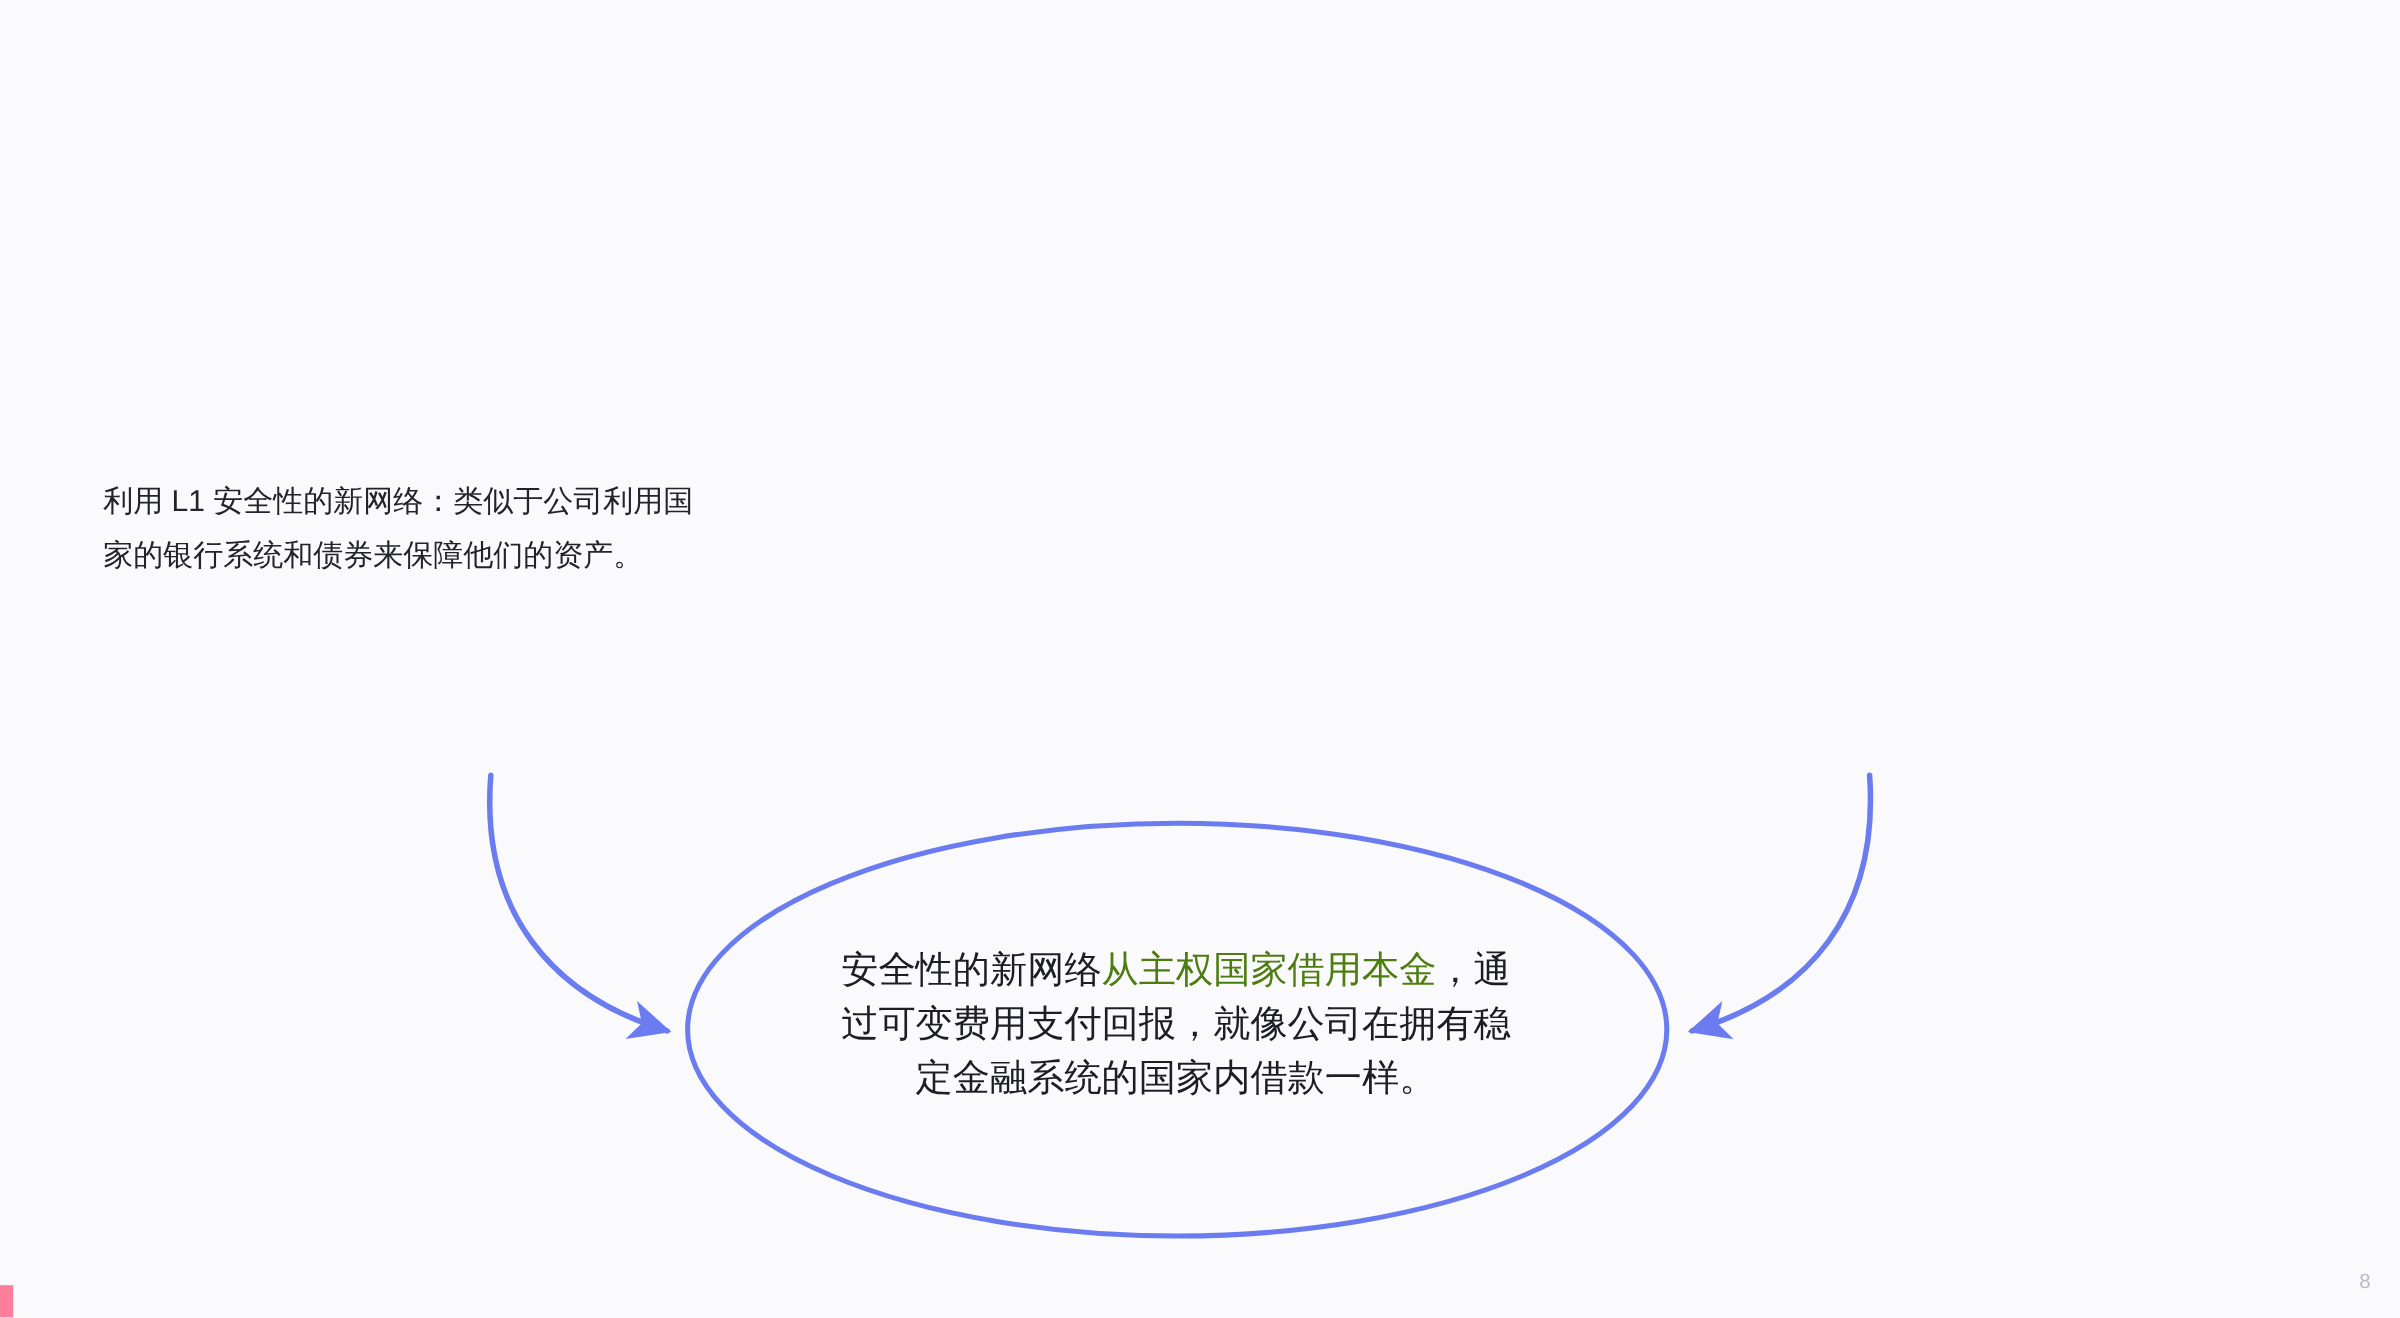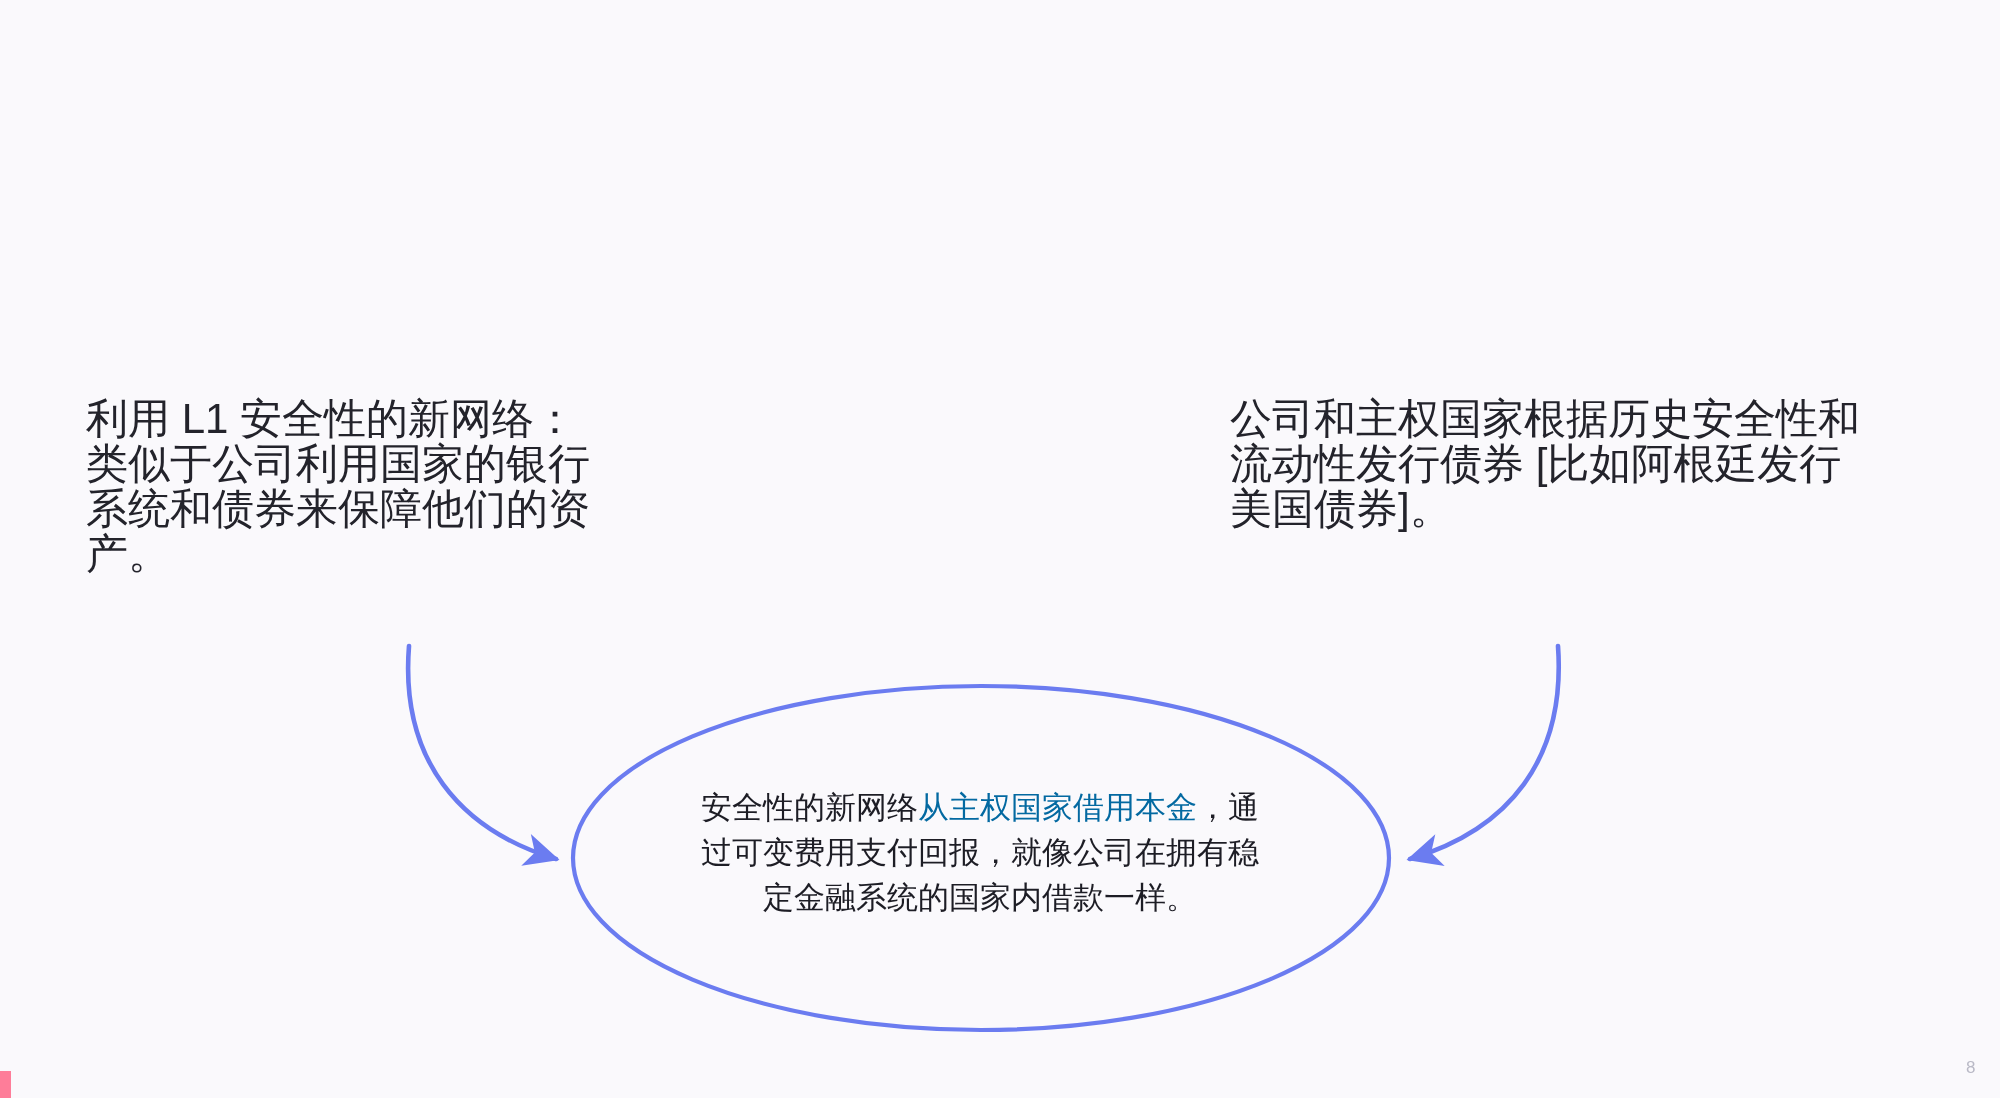--- a/index.html
+++ b/index.html
@@ -44,21 +44,21 @@
   .title-line-1 {
     color: #111118;
   }
   .title-line-2 {
     color: #6b7cf0;
   }
 
   
   .col {
     position: absolute;
-    font-size: 42px;
+    font-size: 25px;
     line-height: 45px;
     color: #23232b;
     font-weight: 400;
   }
   .col-left {
     left: 86px;
     top: 396px;
     width: 510px;
   }
   .col-right {
@@ -88,21 +88,21 @@
     left: 692px;
     top: 785px;
     width: 576px;
     text-align: center;
     font-size: 31px;
     line-height: 45px;
     color: #1d1d25;
     font-weight: 400;
   }
   .hl-pink {
-    color: #0369a1;
+    color: #4d7c0f;
   }
 
   
   .page-number {
     position: absolute;
     right: 24px;
     bottom: 20px;
     font-size: 17px;
     color: #b9b9c6;
     font-weight: 400;
@@ -118,21 +118,20 @@
   }
 </style>
 </head>
 <body>
 
 <div class="slide">
 
 
   <div class="col col-left">利用 L1 安全性的新网络：类似于公司利用国家的银行系统和债券来保障他们的资产。</div>
 
-  <div class="col col-right">公司和主权国家根据历史安全性和流动性发行债券 [比如阿根廷发行美国债券]。</div>
 
   <div class="diagram">
     <svg viewBox="0 0 2000 1098" xmlns="http://www.w3.org/2000/svg">
       <defs>
         <marker id="arrowhead-right" markerWidth="9" markerHeight="9" refX="7.4" refY="4.5" orient="auto" markerUnits="strokeWidth">
           <path d="M0.6,0.9 L8.2,4.5 L0.6,8.1 L2.6,4.5 Z" fill="#6b7cf0"></path>
         </marker>
         <marker id="arrowhead-left" markerWidth="9" markerHeight="9" refX="7.4" refY="4.5" orient="auto" markerUnits="strokeWidth">
           <path d="M0.6,0.9 L8.2,4.5 L0.6,8.1 L2.6,4.5 Z" fill="#6b7cf0"></path>
         </marker>

